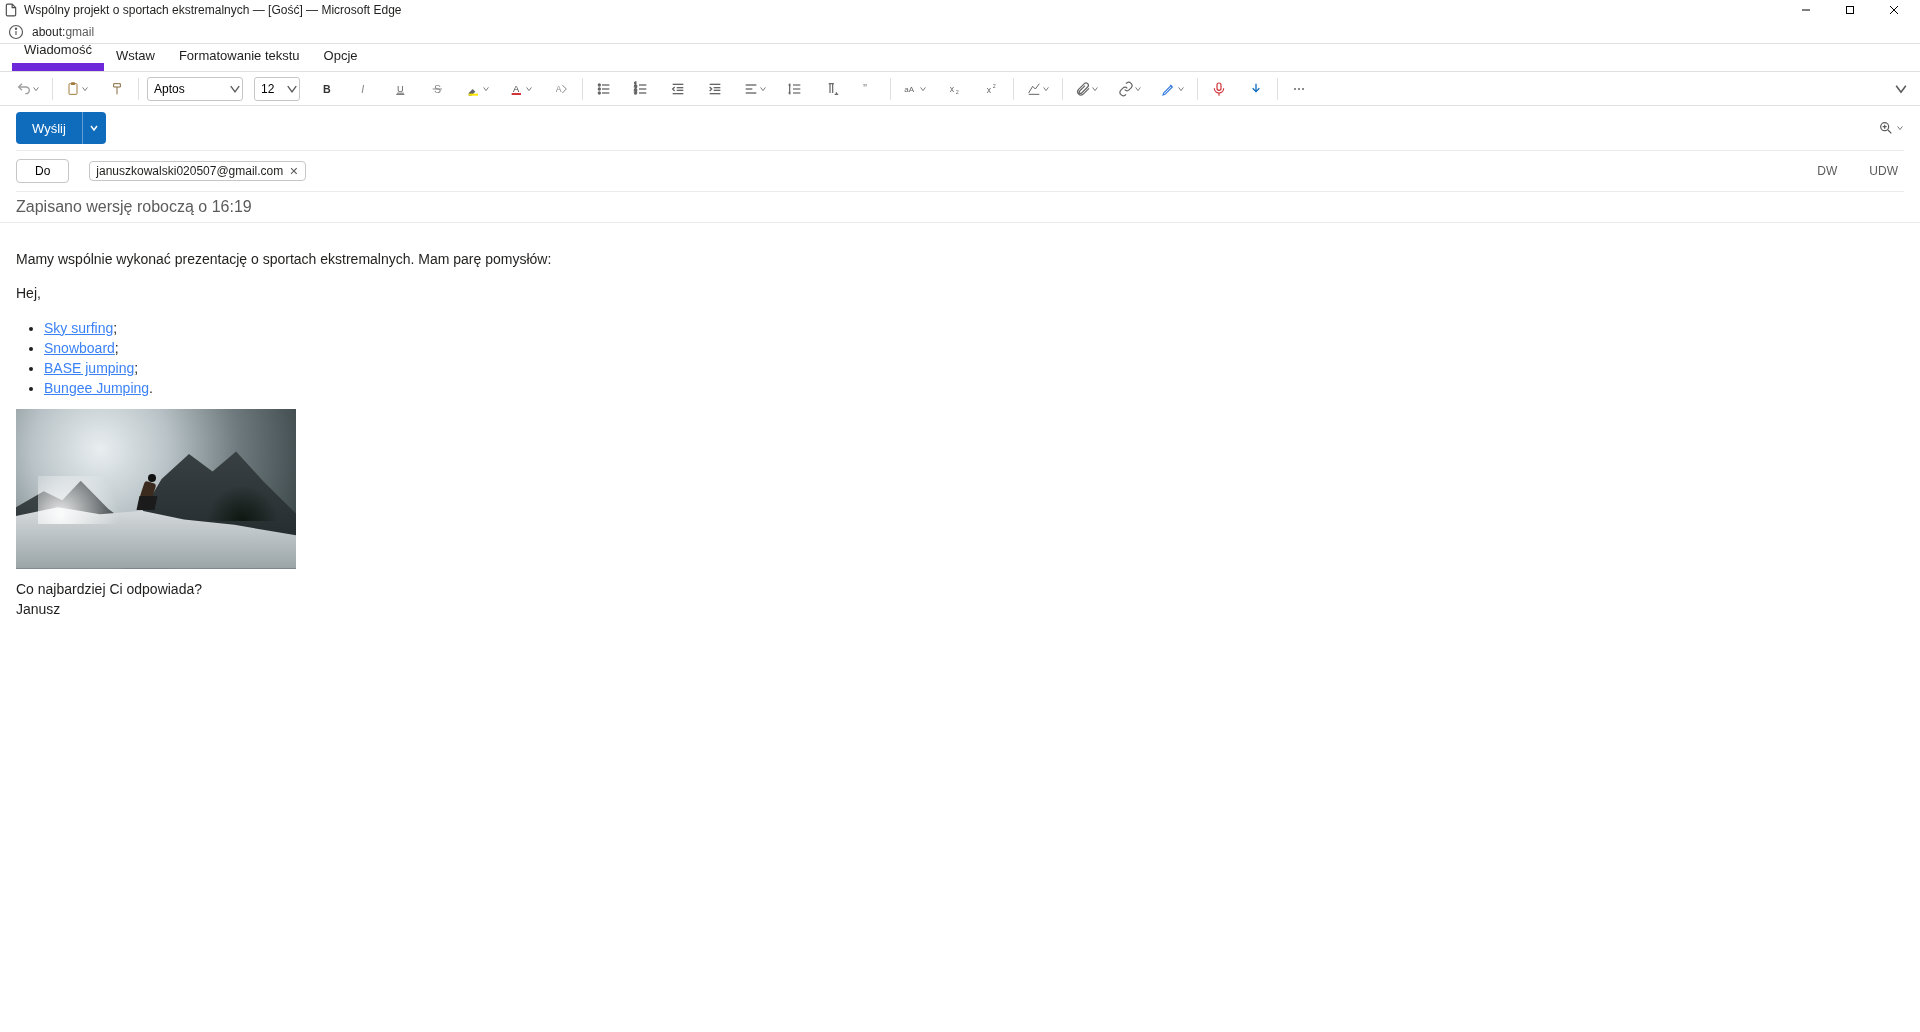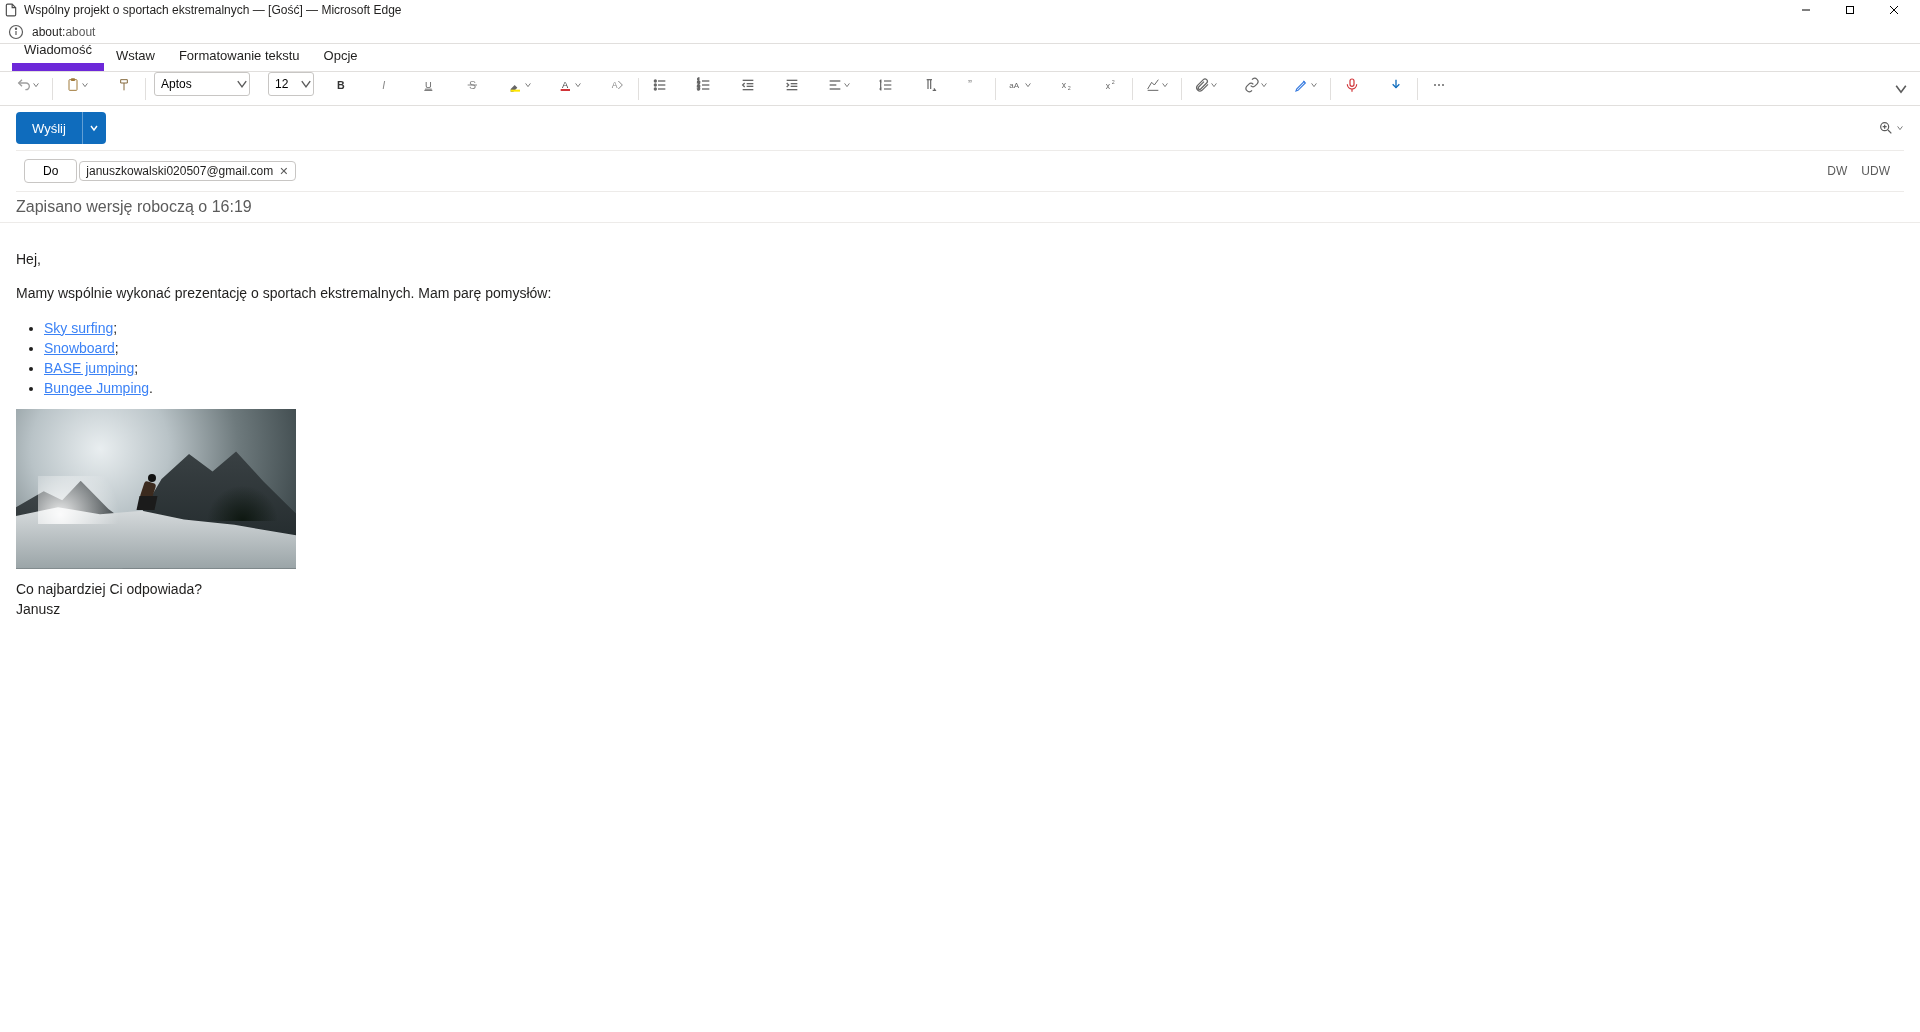--- a/index.html
+++ b/index.html
@@ -13,39 +13,39 @@
   .win-btn { width: 44px; height: 20px; display: flex; align-items: center; justify-content: center; }
   .win-btn svg { width: 10px; height: 10px; }
   .address-bar { height: 24px; display: flex; align-items: center; padding: 0 8px; border-bottom: 1px solid #e1dfdd; gap: 8px; }
   .addr-icon { width: 16px; height: 16px; display: flex; align-items: center; justify-content: center; color: #5b5b5b; }
   .addr-text { font-size: 12px; font-family: "Segoe UI", Arial, sans-serif; }
   .addr-text .blank { color: #5b5b5b; }
   .tabs-row { height: 28px; display: flex; align-items: flex-end; padding: 0 12px; border-bottom: 1px solid #e1dfdd; background: #fff; }
   .tab { padding: 6px 12px; font-size: 13px; cursor: pointer; border-bottom: 2px solid transparent; color: #201f1e; }
   .tab.active { border-bottom: 8px solid #6d28d9; font-weight: 400; }
   .ribbon { height: 34px; display: flex; align-items: center; border-bottom: 1px solid #e1dfdd; padding: 0 8px; background: #fff; position: relative; }
-  .ribbon-group { display: flex; gap: 18px; padding: 0 4px; height: 100%; }
+  .ribbon-group { display: flex; align-items: center; gap: 11px; padding: 0 4px; height: 100%; }
   .ribbon-sep { width: 1px; height: 22px; background: #e1dfdd; margin: 0 4px; }
   .rb-btn { height: 26px; min-width: 26px; display: flex; align-items: center; justify-content: center; border-radius: 3px; padding: 0 4px; cursor: pointer; position: relative; }
   .rb-btn svg { width: 16px; height: 16px; }
   .font-select { display: flex; align-items: center; border: 1px solid #c8c6c4; height: 24px; border-radius: 3px; background: #fff; }
   .font-select input { border: none; outline: none; font-size: 12px; padding: 0 6px; background: transparent; }
   .font-name input { width: 80px; }
   .font-size input { width: 30px; }
   .font-select .drop { width: 14px; display: flex; align-items: center; justify-content: center; }
   .ribbon-overflow { position: absolute; right: 6px; top: 0; height: 100%; display: flex; align-items: center; }
   .send-row { height: 44px; display: flex; align-items: center; padding: 6px 16px; }
   .send-split { display: inline-flex; height: 32px; }
   .send-main { background: #0f6cbd; color: #fff; border: none; padding: 0 16px; border-radius: 4px 0 0 4px; font-size: 13px; cursor: pointer; }
   .send-drop { background: #0f6cbd; color: #fff; border: none; border-left: 1px solid rgba(255,255,255,.35); width: 24px; border-radius: 0 4px 4px 0; cursor: pointer; display: flex; align-items: center; justify-content: center; }
   .send-drop svg { width: 10px; height: 10px; }
   .send-row .spacer { flex: 1; }
   .zoom-btn { display: flex; align-items: center; gap: 2px; color: #5b5b5b; cursor: pointer; }
   .divider { height: 1px; background: #edebe9; margin: 0 16px; }
-  .recip-row { display: flex; align-items: center; padding: 8px 24px; gap: 2px; }
+  .recip-row { display: flex; align-items: center; padding: 8px 16px; gap: 20px; }
   .to-btn { border: 1px solid #c8c6c4; background: #fff; padding: 4px 18px; border-radius: 4px; font-size: 12px; cursor: pointer; }
   .chip { display: inline-flex; align-items: center; border: 1px solid #c8c6c4; border-radius: 4px; padding: 2px 6px; font-size: 12px; gap: 6px; }
   .chip-x { color: #5b5b5b; cursor: pointer; font-size: 11px; }
   .recip-row .spacer { flex: 1; }
   .cc-btn { color: #5b5b5b; font-size: 12px; padding: 0 6px; cursor: pointer; }
   .subject-row { display: flex; align-items: center; padding: 6px 16px; gap: 8px; border-bottom: 1px solid #edebe9; }
   .subject-row input { flex: 1; border: none; outline: none; font-size: 13px; padding: 4px 0; }
   .save-text { font-size: 16px; color: #5b5b5b; }
   .body-area { padding: 12px 16px; font-size: 14px; line-height: 1.45; }
   .body-area ul { margin: 8px 0 8px 28px; padding: 0; }
@@ -99,21 +99,21 @@
 
 <div class="address-bar">
   <span class="addr-icon">
     <svg viewBox="0 0 16 16" fill="none" stroke="#5b5b5b" stroke-width="1.2">
         <circle cx="8" cy="8" r="6.5"></circle>
         <line x1="8" y1="7" x2="8" y2="11"></line>
         <circle cx="8" cy="4.7" r="0.6" fill="#5b5b5b"></circle>
       </svg>
   </span>
   <span class="addr-text">
-    <span>about:</span><span class="blank">about</span>
+    <span>about:</span><span class="blank">gmail</span>
   </span>
 </div>
 
 <div class="tabs-row">
   <div class="tab active">Wiadomość</div>
   <div class="tab">Wstaw</div>
   <div class="tab">Formatowanie tekstu</div>
   <div class="tab">Opcje</div>
 </div>
 
@@ -446,22 +446,22 @@
   <span class="cc-btn">UDW</span>
 </div>
 
 <div class="divider"></div>
 
 <div class="subject-row">
   <span class="save-text">Zapisano wersję roboczą o 16:19</span>
 </div>
 
 <div class="body-area">
+  <p>Mamy wspólnie wykonać prezentację o sportach ekstremalnych. Mam parę pomysłów:</p>
   <p>Hej,</p>
-  <p>Mamy wspólnie wykonać prezentację o sportach ekstremalnych. Mam parę pomysłów:</p>
   <ul>
     <li><a href="#">Sky surfing</a><span>;</span></li>
     <li><a href="#">Snowboard</a><span>;</span></li>
     <li><a href="#">BASE jumping</a><span>;</span></li>
     <li><a href="#">Bungee Jumping</a><span>.</span></li>
   </ul>
   <div class="embedded-image">
     <div class="mountain"></div>
     <div class="mountain2"></div>
     <div class="snow"></div>

